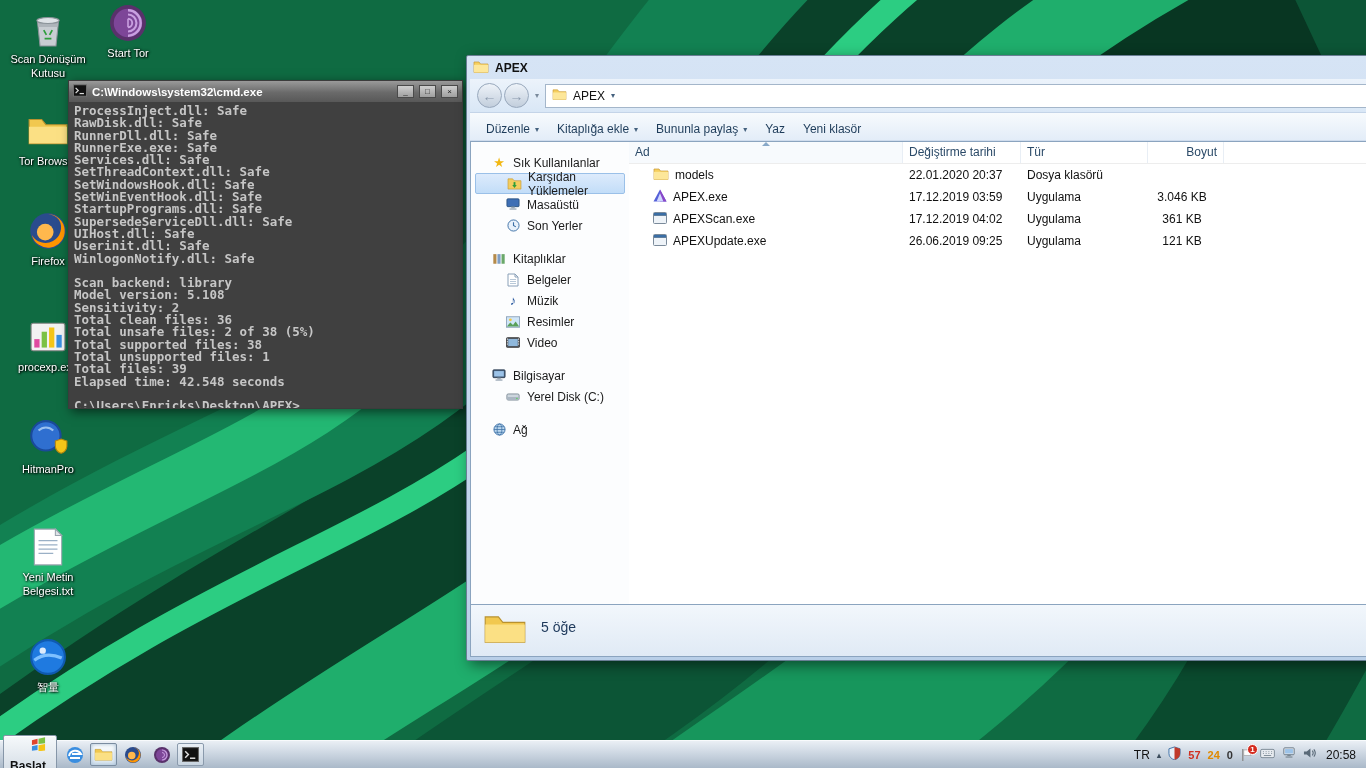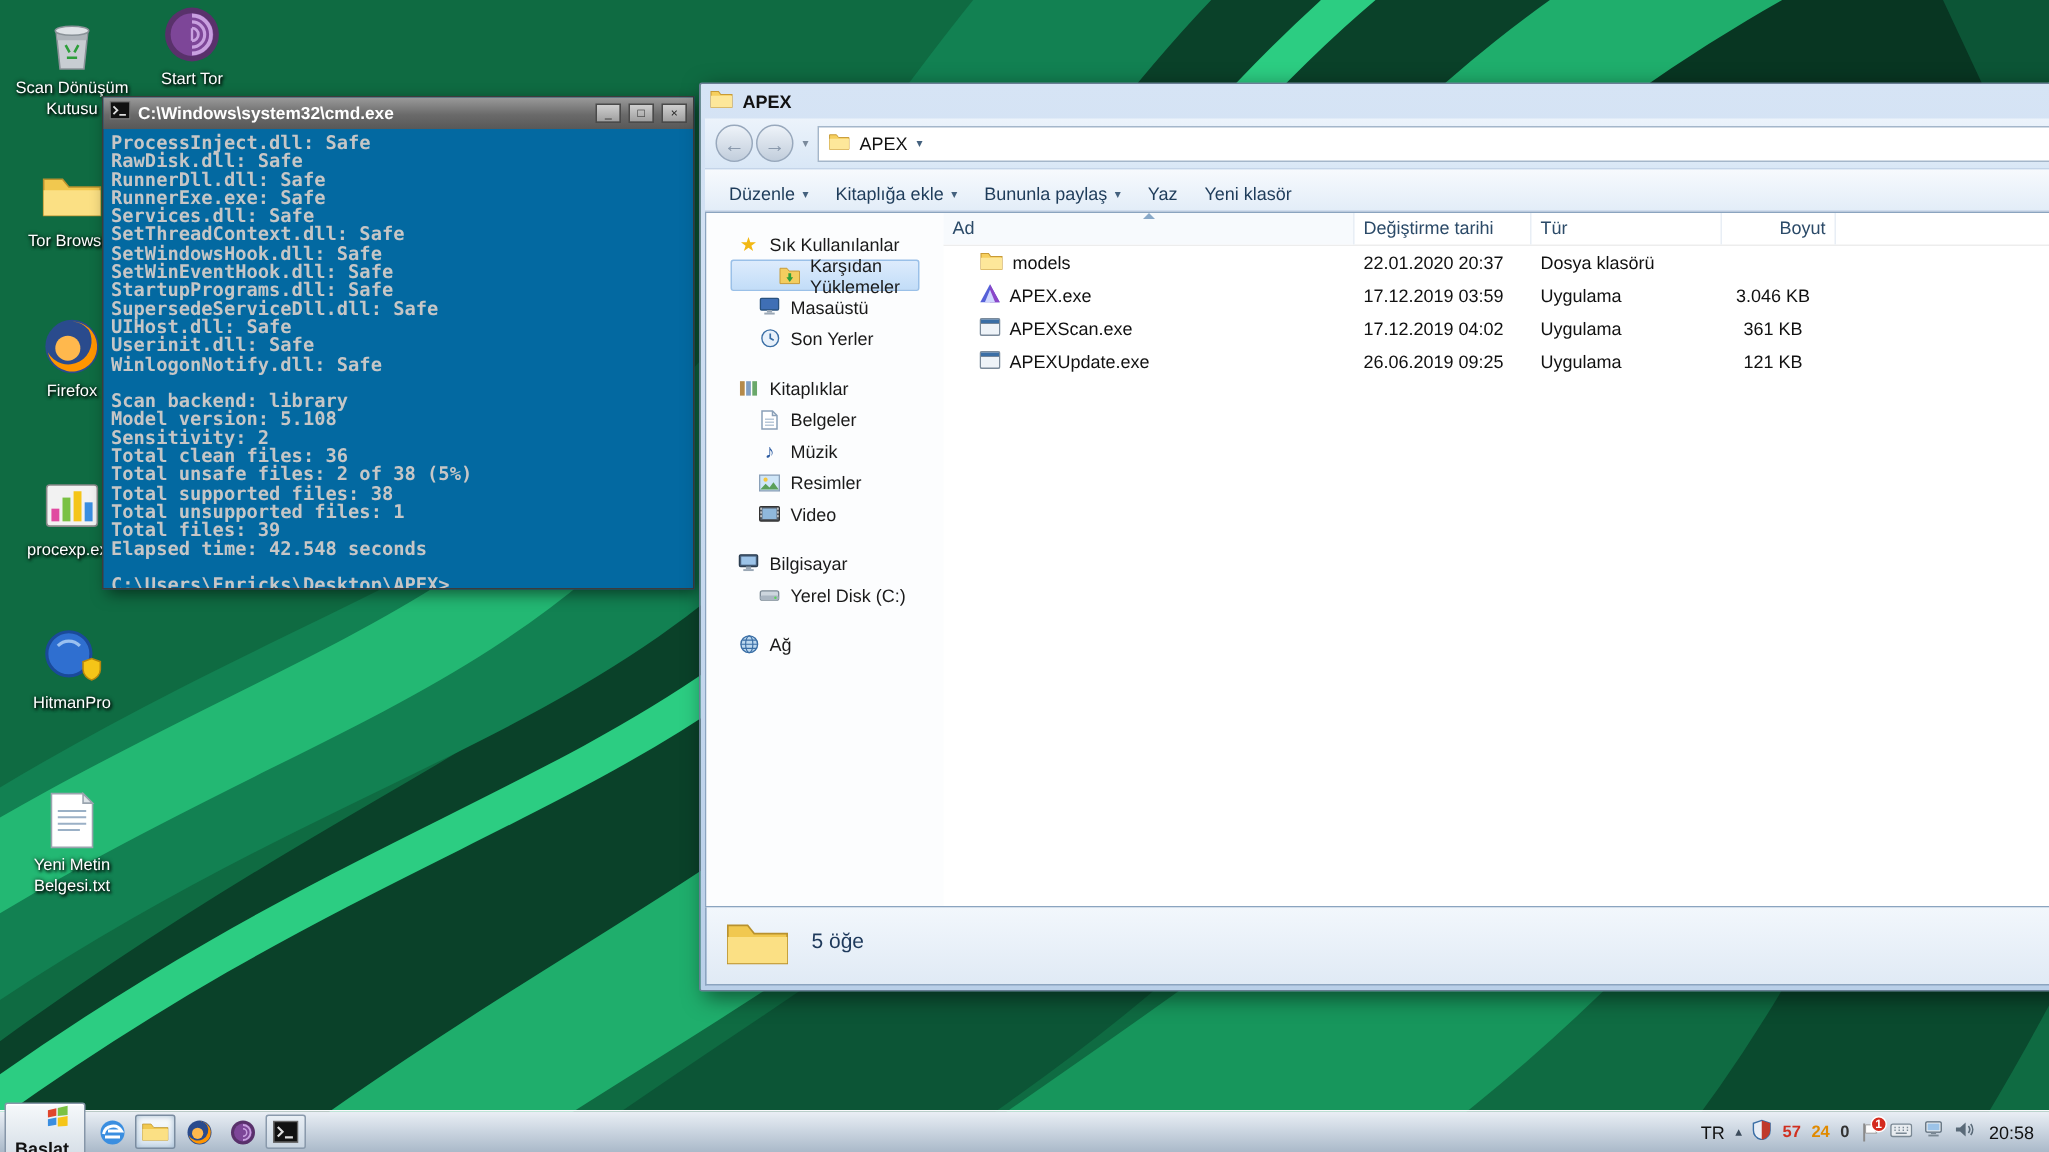--- a/index.html
+++ b/index.html
@@ -6,21 +6,21 @@
   html,body{width:1366px;height:768px;overflow:hidden;font-family:"Liberation Sans","DejaVu Sans",sans-serif;}
   #screen{position:relative;width:1366px;height:768px;overflow:hidden;background:#0f6b42;}
   #wallpaper{position:absolute;left:0;top:0;width:1366px;height:768px;}
 
   
   .desk-icon{position:absolute;width:84px;display:flex;flex-direction:column;align-items:center;gap:3px;z-index:1;}
   .di-img{width:42px;height:42px;display:flex;align-items:center;justify-content:center;}
   .di-label{font-size:11px;color:#fff;text-align:center;text-shadow:1px 1px 2px #000,0 0 3px #000;white-space:pre-line;line-height:1.25;}
 
   
-  #cmd{position:absolute;left:68px;top:64px;width:395px;height:329px;background:#0369a1;border:1px solid #3c3c3c;box-shadow:3px 3px 10px rgba(0,0,0,.55);z-index:2;display:flex;flex-direction:column;}
+  #cmd{position:absolute;left:68px;top:80px;width:395px;height:329px;background:#404040;border:1px solid #3c3c3c;box-shadow:3px 3px 10px rgba(0,0,0,.55);z-index:2;display:flex;flex-direction:column;}
   #cmd-titlebar{height:21px;background:linear-gradient(#9a9a9a,#6a6a6a 55%,#585858);display:flex;align-items:center;padding:0 4px;gap:5px;flex:none;}
   #cmd-title{color:#fff;font-size:11.5px;font-weight:bold;flex:1;white-space:nowrap;overflow:hidden;}
   .cmd-capbtn{width:17px;height:13px;border:1px solid #4a4a4a;background:linear-gradient(#cfcfcf,#9f9f9f);font-size:8px;line-height:11px;text-align:center;color:#222;}
   #cmd-body{flex:1;overflow:hidden;}
   #cmd-body pre{font-family:"DejaVu Sans Mono","Liberation Mono",monospace;font-size:12.5px;line-height:12.3px;font-weight:bold;color:#c6c6c6;padding:3px 5px;white-space:pre;}
 
   
   #explorer{position:absolute;left:466px;top:55px;width:1000px;height:606px;background:linear-gradient(#d6e4f5,#b9cfe8);border:1px solid #697e94;border-radius:2px;box-shadow:4px 4px 14px rgba(0,0,0,.5);z-index:3;display:flex;flex-direction:column;padding:0 3px 3px;}
   #ex-titlebar{height:23px;display:flex;align-items:center;gap:6px;padding:0 3px;flex:none;}
   #ex-title{font-size:12px;color:#111;font-weight:bold;flex:1;}
@@ -40,21 +40,21 @@
   #ex-tools{height:28px;background:linear-gradient(#f7fafd,#e3edf8);border-bottom:1px solid #cfdced;display:flex;align-items:flex-end;padding:0 8px;gap:2px;font-size:12px;color:#1e3c5a;flex:none;}
   .toolitem{padding:4px 8px;display:flex;gap:5px;align-items:center;white-space:nowrap;}
   .dd{font-size:8px;color:#44617e;}
   .tool-right{margin-left:auto;display:flex;gap:6px;align-items:center;}
   .tool-iconbtn{display:flex;align-items:center;gap:2px;padding:2px 4px;}
 
   #ex-content{flex:1;min-height:0;background:#fff;border:1px solid #8ba4bf;display:flex;}
   #sidebar{width:158px;flex:none;padding-top:10px;font-size:12px;color:#1a1a1a;overflow:hidden;background:#fcfdfe;}
   .sb-head{display:flex;align-items:center;gap:6px;height:21px;padding-left:20px;font-weight:normal;}
   .sb-item{display:flex;align-items:center;gap:6px;height:21px;padding-left:34px;}
-  .sb-item.selected{background:linear-gradient(#ddeBFC,#c2ddf8);border:1px solid #9ac0e8;border-radius:2px;margin:0 16px;padding-left:30px;}
+  .sb-item.selected{background:linear-gradient(#ddeBFC,#c2ddf8);border:1px solid #9ac0e8;border-radius:2px;margin:0 4px;padding-left:30px;}
   .sb-gap{height:12px;}
   .sb-ico{width:16px;display:flex;justify-content:center;flex:none;}
 
   #filelist{flex:1;min-width:0;display:flex;flex-direction:column;}
   #list-head{display:flex;height:22px;border-bottom:1px solid #ededed;font-size:12px;color:#2b4a68;flex:none;}
   .col{padding:3px 6px;border-right:1px solid #e8eef5;position:relative;white-space:nowrap;overflow:hidden;}
   .col-name{width:274px;background:#f7fafd;}
   .col-date{width:118px;}
   .col-type{width:127px;}
   .col-size{width:76px;text-align:right;}
@@ -180,20 +180,30 @@
     <span class="di-img">
       <svg width="42" height="42" viewBox="0 0 40 40">
           <circle cx="18" cy="17" r="14" fill="#2f6fd0" stroke="#1a4a9a" stroke-width="2"></circle>
           <path d="M11 12c4-4 10-4 14 0" stroke="#9ac0f0" stroke-width="2" fill="none"></path>
           <path d="M27 22l5.5-2 5.5 2v5c0 3.2-2.8 6-5.5 6.6-2.7-.6-5.5-3.4-5.5-6.6z" fill="#f5c518" stroke="#b8860b"></path>
         </svg>
     </span>
     <span class="di-label">HitmanPro</span>
   </div>
 
+  <div class="desk-icon" style="left:6px;top:636px">
+    <span class="di-img">
+      <svg width="38" height="38" viewBox="0 0 36 36">
+          <circle cx="18" cy="18" r="16" fill="#1f7ae0" stroke="#0f5ab0" stroke-width="2"></circle>
+          <path d="M5 21c8-6 17-6 26-2" stroke="#7ec0ff" stroke-width="3" fill="none"></path>
+          <circle cx="13" cy="12" r="3" fill="#fff" opacity=".85"></circle>
+        </svg>
+    </span>
+    <span class="di-label">智量</span>
+  </div>
 
   <div id="cmd">
     <div id="cmd-titlebar">
       <span>
         <svg width="14" height="13" viewBox="0 0 16 14">
             <rect x="0.5" y="0.5" width="15" height="13" fill="#111" stroke="#777"></rect>
             <path d="M3 4l3 3-3 3" stroke="#ddd" stroke-width="1.4" fill="none"></path>
             <path d="M7.5 10.5h5" stroke="#ddd" stroke-width="1.4"></path>
           </svg>
       </span>

